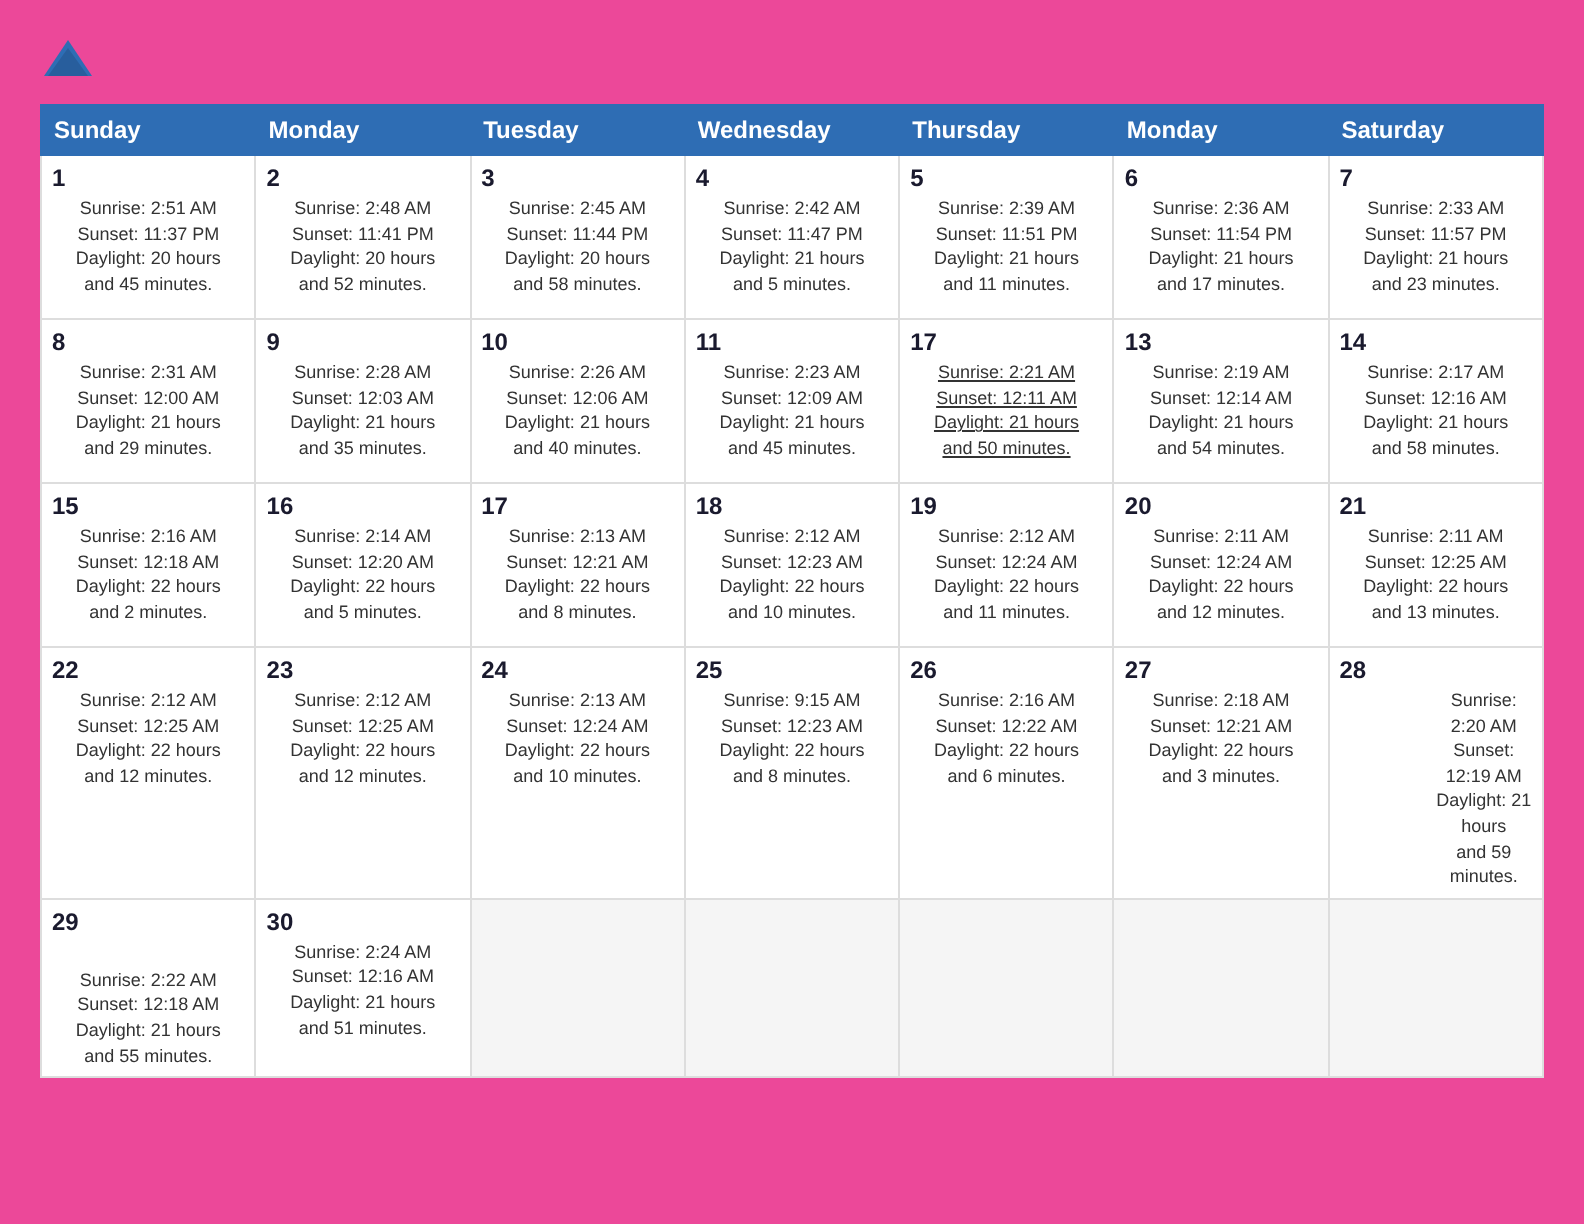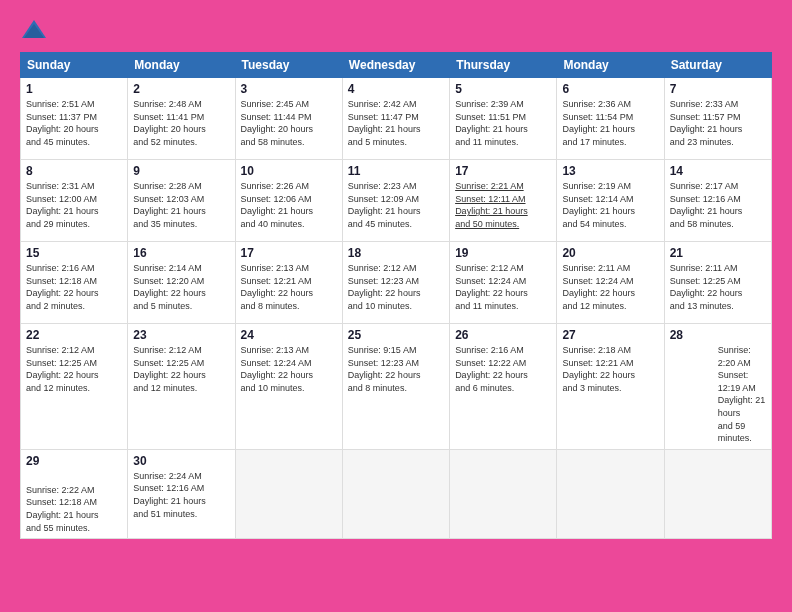--- a/index.html
+++ b/index.html
@@ -90,20 +90,21 @@
       font-size: 12px;
       font-weight: bold;
       color: #1a1a2e;
       display: block;
       margin-bottom: 2px;
     }
     .day-info {
       font-size: 9px;
       line-height: 1.4;
       color: #333;
+      text-align: center;
     }
     .last-row td {
       height: 70px;
     }
   </style>
 </head>
 <body>
 
 <div class="page">
   <div class="header">

